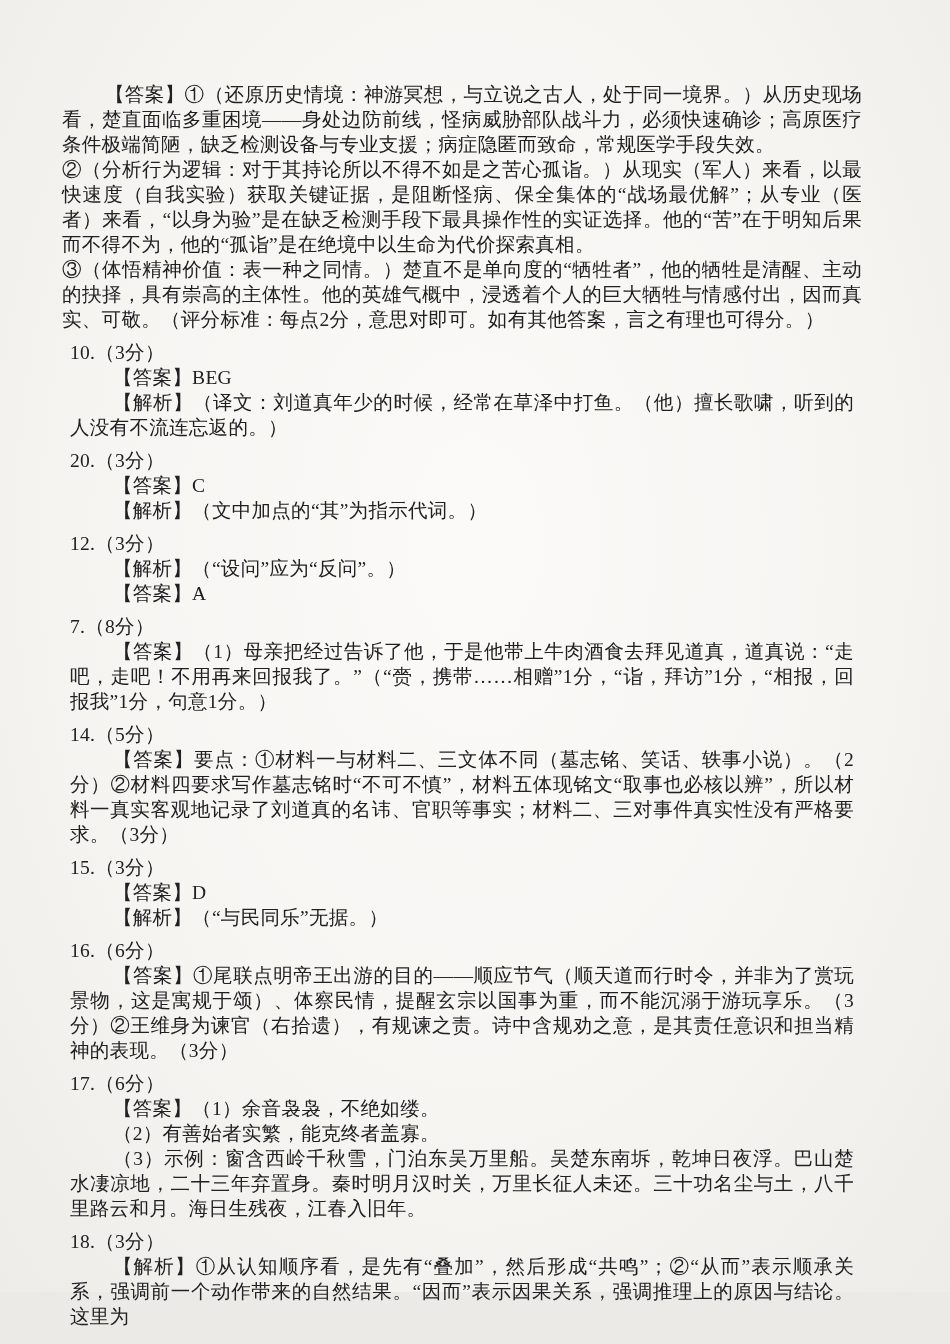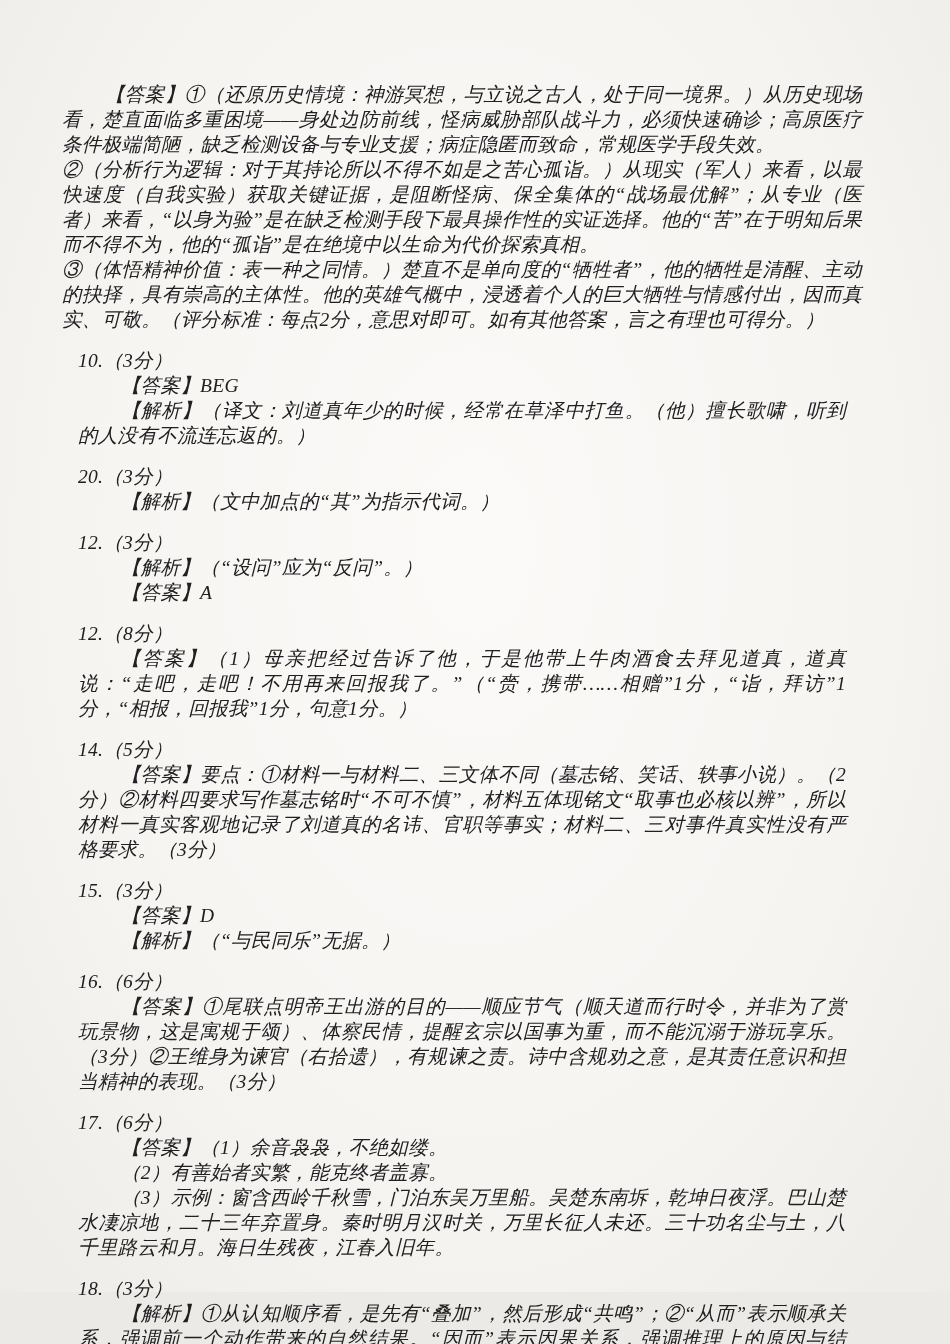--- a/index.html
+++ b/index.html
@@ -14,69 +14,69 @@
     background: #eceae6;
   }
   .page {
     position: relative;
     width: 950px;
     height: 1292px;
     box-sizing: border-box;
     padding: 82px 88px 0 62px;
     background: radial-gradient(ellipse at 50% 42%, #fbfaf8 0%, #f6f5f2 55%, #eeece8 100%);
     color: #202022;
-    font-style: italic;
   }
   p.para {
     margin: 0;
     font-size: 19.5px;
     line-height: 25px;
     letter-spacing: 0.3px;
     text-align: justify;
     overflow-wrap: break-word;
   }
   p.indent {
     text-indent: 2.2em;
   }
   p.qnum {
     text-align: left;
   }
   section.question {
-    margin: 16px;
+    margin: 8px;
     padding: 0;
   }
 </style>
 </head>
 <body>
 
 <div class="page">
 
   <p class="para indent">【答案】①（还原历史情境：神游冥想，与立说之古人，处于同一境界。）从历史现场看，楚直面临多重困境——身处边防前线，怪病威胁部队战斗力，必须快速确诊；高原医疗条件极端简陋，缺乏检测设备与专业支援；病症隐匿而致命，常规医学手段失效。</p>
   <p class="para">②（分析行为逻辑：对于其持论所以不得不如是之苦心孤诣。）从现实（军人）来看，以最快速度（自我实验）获取关键证据，是阻断怪病、保全集体的“战场最优解”；从专业（医者）来看，“以身为验”是在缺乏检测手段下最具操作性的实证选择。他的“苦”在于明知后果而不得不为，他的“孤诣”是在绝境中以生命为代价探索真相。</p>
   <p class="para">③（体悟精神价值：表一种之同情。）楚直不是单向度的“牺牲者”，他的牺牲是清醒、主动的抉择，具有崇高的主体性。他的英雄气概中，浸透着个人的巨大牺牲与情感付出，因而真实、可敬。（评分标准：每点2分，意思对即可。如有其他答案，言之有理也可得分。）</p>
 
   <section class="question">
     <p class="para qnum">10.（3分）</p>
     <p class="para indent">【答案】BEG</p>
     <p class="para indent">【解析】（译文：刘道真年少的时候，经常在草泽中打鱼。（他）擅长歌啸，听到的人没有不流连忘返的。）</p>
   </section>
 
   <section class="question">
     <p class="para qnum">20.（3分）</p>
+    <p class="para indent">【答案】C</p>
     <p class="para indent">【解析】（文中加点的“其”为指示代词。）</p>
   </section>
 
   <section class="question">
     <p class="para qnum">12.（3分）</p>
     <p class="para indent">【解析】（“设问”应为“反问”。）</p>
     <p class="para indent">【答案】A</p>
   </section>
 
   <section class="question">
-    <p class="para qnum">12.（8分）</p>
+    <p class="para qnum">7.（8分）</p>
     <p class="para indent">【答案】（1）母亲把经过告诉了他，于是他带上牛肉酒食去拜见道真，道真说：“走吧，走吧！不用再来回报我了。”（“赍，携带……相赠”1分，“诣，拜访”1分，“相报，回报我”1分，句意1分。）</p>
   </section>
 
   <section class="question">
     <p class="para qnum">14.（5分）</p>
     <p class="para indent">【答案】要点：①材料一与材料二、三文体不同（墓志铭、笑话、轶事小说）。（2分）②材料四要求写作墓志铭时“不可不慎”，材料五体现铭文“取事也必核以辨”，所以材料一真实客观地记录了刘道真的名讳、官职等事实；材料二、三对事件真实性没有严格要求。（3分）</p>
   </section>
 
   <section class="question">
     <p class="para qnum">15.（3分）</p>

